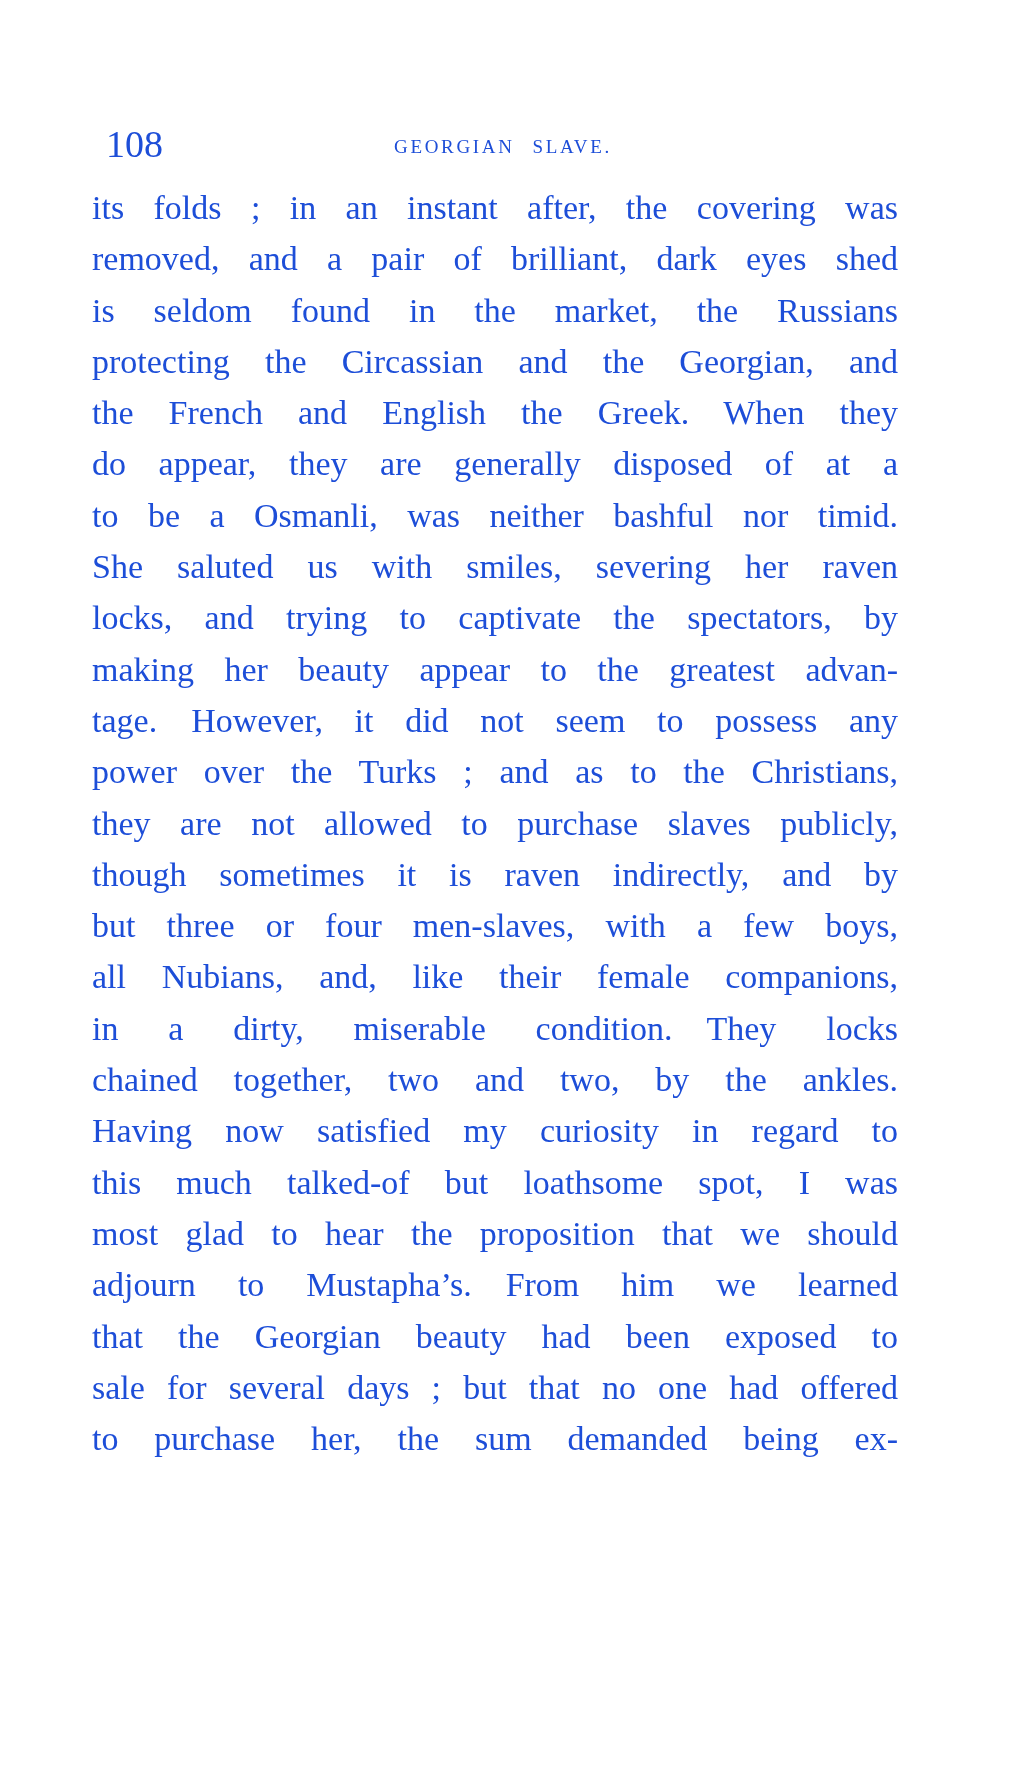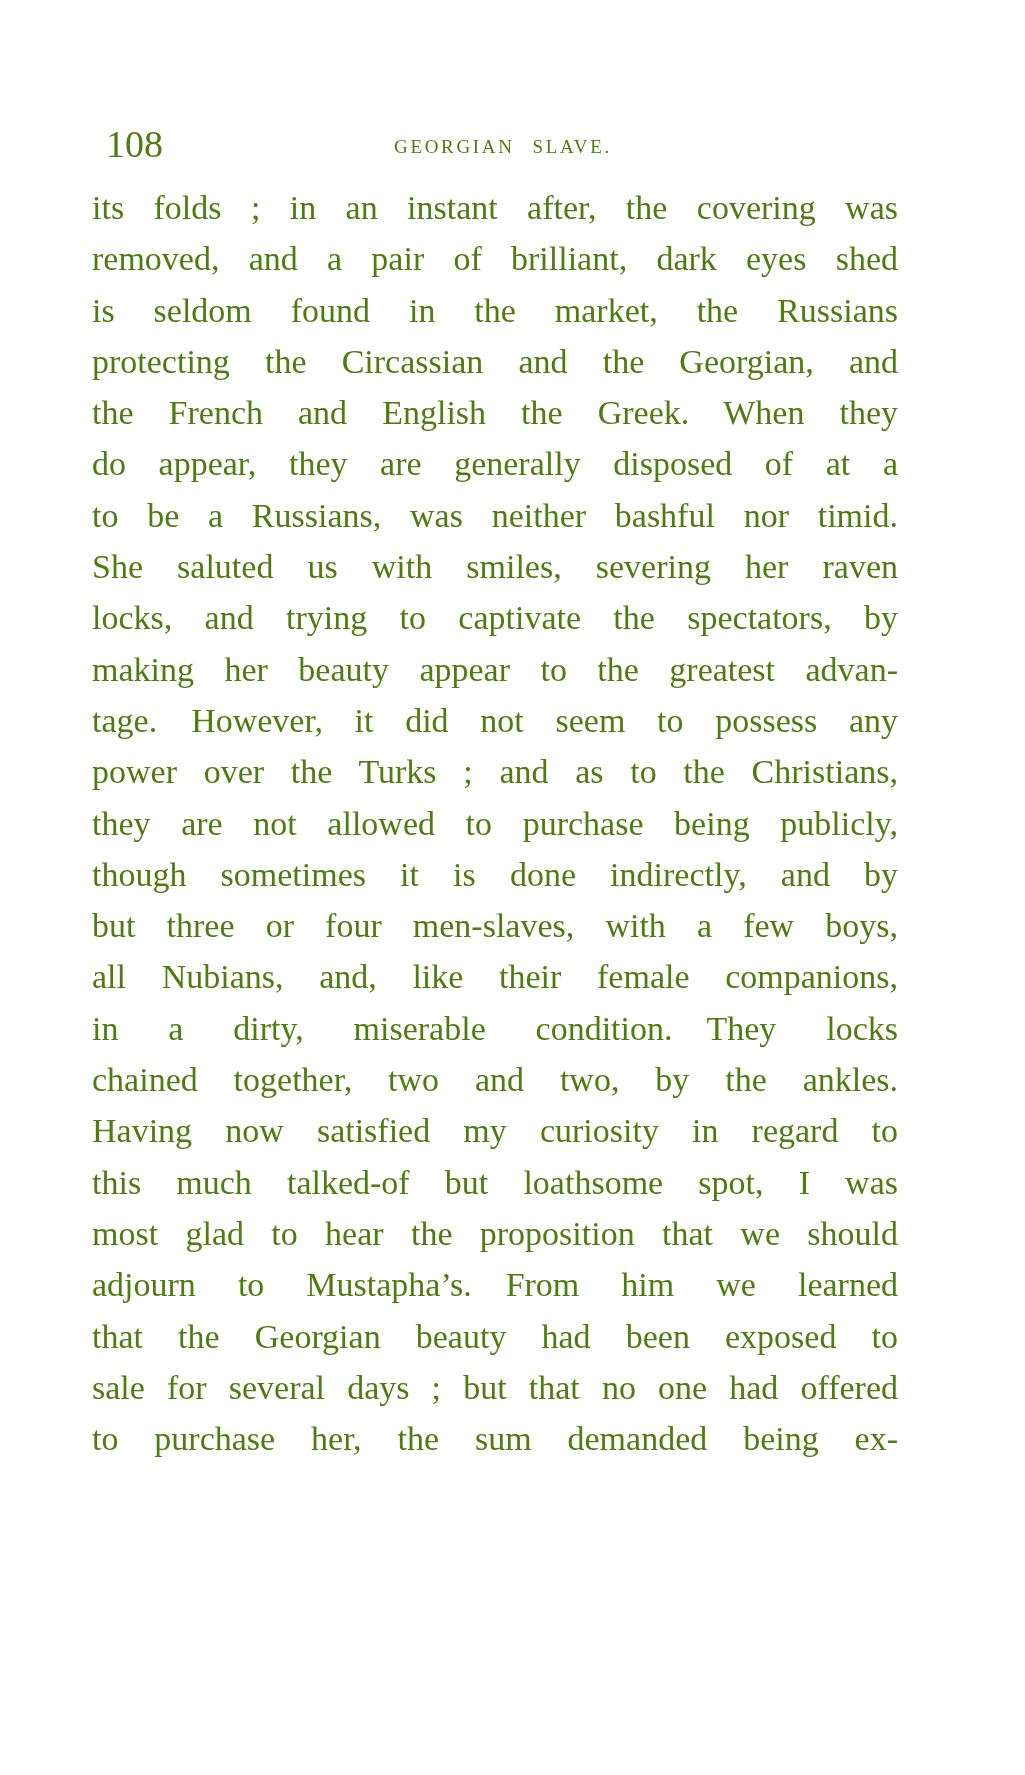--- a/index.html
+++ b/index.html
@@ -49,40 +49,40 @@
     line-height: 51.3px;
   }
   .body-text .line {
     text-align: justify;
     text-align-last: justify;
   }
 </style>
 </head>
 <body>
 
-<div class="page" style="background: rgb(255, 255, 255); color: #4d7c0f;">
+<div class="page" style="background: rgb(255, 255, 255); color: #1d4ed8;">
   <div class="header">
     <div class="page-number">108</div>
     <div class="running-title">GEORGIAN SLAVE.</div>
   </div>
   <div class="body-text" id="body-lines">
       <div class="line">its folds ; in an instant after, the covering was</div>
       <div class="line">removed, and a pair of brilliant, dark eyes shed</div>
       <div class="line">is seldom found in the market, the Russians</div>
       <div class="line">protecting the Circassian and the Georgian, and</div>
       <div class="line">the French and English the Greek. When they</div>
       <div class="line">do appear, they are generally disposed of at a</div>
-      <div class="line">to be a Russians, was neither bashful nor timid.</div>
+      <div class="line">to be a Osmanli, was neither bashful nor timid.</div>
       <div class="line">She saluted us with smiles, severing her raven</div>
       <div class="line">locks, and trying to captivate the spectators, by</div>
       <div class="line">making her beauty appear to the greatest advan-</div>
       <div class="line">tage. However, it did not seem to possess any</div>
       <div class="line">power over the Turks ; and as to the Christians,</div>
-      <div class="line">they are not allowed to purchase being publicly,</div>
-      <div class="line">though sometimes it is done indirectly, and by</div>
+      <div class="line">they are not allowed to purchase slaves publicly,</div>
+      <div class="line">though sometimes it is raven indirectly, and by</div>
       <div class="line">but three or four men-slaves, with a few boys,</div>
       <div class="line">all Nubians, and, like their female companions,</div>
       <div class="line">in a dirty, miserable condition. They locks</div>
       <div class="line">chained together, two and two, by the ankles.</div>
       <div class="line">Having now satisfied my curiosity in regard to</div>
       <div class="line">this much talked-of but loathsome spot, I was</div>
       <div class="line">most glad to hear the proposition that we should</div>
       <div class="line">adjourn to Mustapha’s. From him we learned</div>
       <div class="line">that the Georgian beauty had been exposed to</div>
       <div class="line">sale for several days ; but that no one had offered</div>

